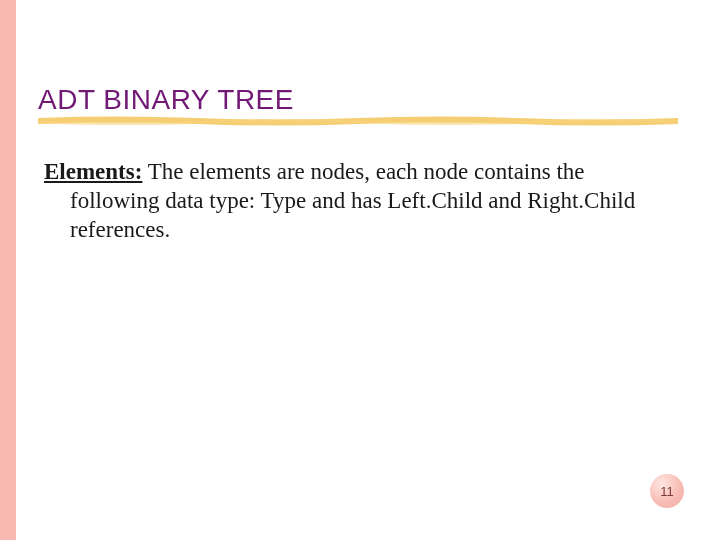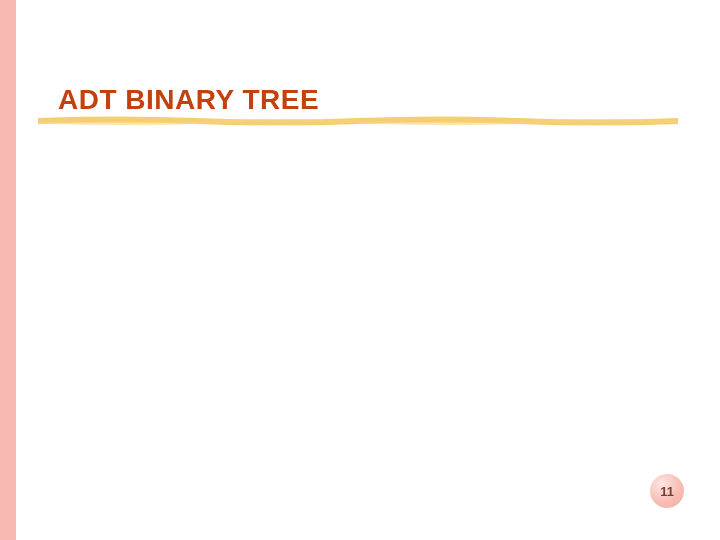--- a/index.html
+++ b/index.html
@@ -21,26 +21,25 @@
     background: #f7b9b2;
   }
   .title-region {
     position: absolute;
     left: 38px;
     top: 84px;
     width: 640px;
   }
   .title-text {
     font-size: 28px;
-    color: #c2410c;
-    font-weight: 700;
+    color: #701a75;
+    font-weight: 400;
     letter-spacing: 0.5px;
     position: relative;
     z-index: 2;
-    margin-left: 20px;
   }
   .title-underline {
     position: absolute;
     left: 0;
     top: 32px;
     width: 640px;
     height: 6px;
     z-index: 1;
   }
   .title-underline svg { display:block; }
@@ -95,21 +94,21 @@
     position: absolute;
     right: 36px;
     bottom: 32px;
     width: 34px;
     height: 34px;
     border-radius: 50%;
     background: radial-gradient(circle at 35% 30%, #ffe6e2 0%, #f8bdb5 55%, #f1aea5 100%);
     color: #7a3d36;
     font-family: Arial, sans-serif;
     font-size: 13px;
-    font-weight: 700;
+    font-weight: 400;
     display: flex;
     align-items: center;
     justify-content: center;
   }
 </style>
 </head>
 <body>
 
 <div class="sidebar-stripe"></div>
 
@@ -118,20 +117,27 @@
   <div class="title-underline">
     <svg width="640" height="10" viewBox="0 0 640 10">
       <path d="M0 5 Q 80 2 160 5 T 320 5 T 480 5 T 640 5" stroke="#f3c65b" stroke-width="6" fill="none" stroke-linecap="round" opacity="0.85"></path>
       <path d="M0 6 Q 90 9 170 6 T 330 6 T 500 6 T 640 6" stroke="#f8d37a" stroke-width="3" fill="none" stroke-linecap="round" opacity="0.6"></path>
     </svg>
   </div>
 </div>
 
 <div class="body-region">
 
+  <p class="para">
+    <span class="highlight-wrap">
+      <span class="highlight-bg hl1"></span>
+      <span class="highlight-bg hl1b"></span>
+      <span class="lead">Elements:</span><span> The elements are nodes, each node contains the following data type: Type and has Left.Child and Right.Child references.</span>
+    </span>
+  </p>
 
 
 
 </div>
 
 <div class="page-number">
   <span>11</span>
 </div>
 
 </body></html>

